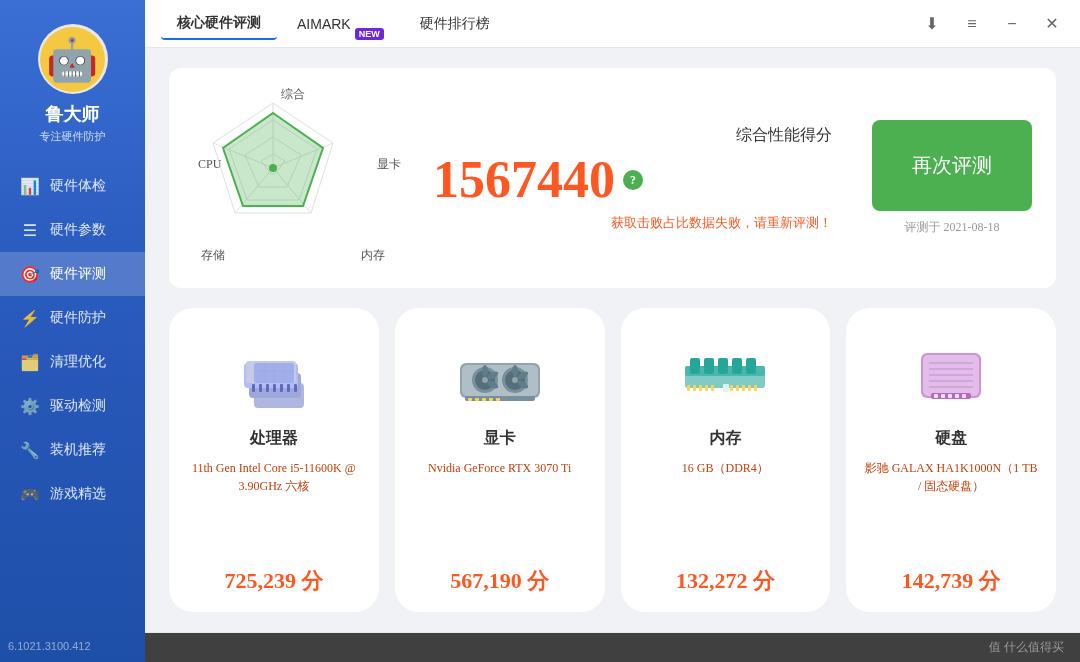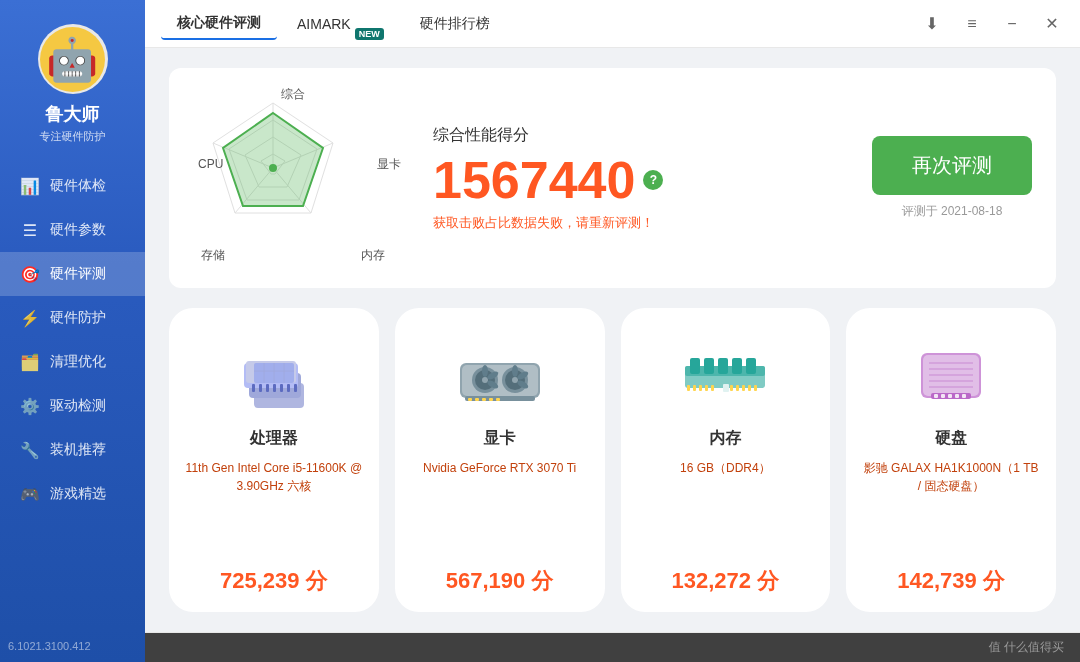--- a/index.html
+++ b/index.html
@@ -124,21 +124,21 @@
       display: flex;
       align-items: center;
       gap: 4px;
     }
     .tab.active {
       color: #333;
       font-weight: 600;
       border-bottom: 2px solid #1a6fe4;
     }
     .new-badge {
-      background: #0f766e;
+      background: #6d28d9;
       color: #fff;
       font-size: 9px;
       padding: 1px 4px;
       border-radius: 3px;
       font-weight: bold;
       margin-top: 20px;
     }
     .titlebar-controls {
       display: flex;
       gap: 16px;
@@ -155,20 +155,21 @@
       justify-content: center;
     }
 
     
     .content {
       flex: 1;
       display: flex;
       flex-direction: column;
       padding: 20px 24px;
       overflow: hidden;
+      font-family: Liberation Serif, serif;
     }
 
     
     .top-section {
       display: flex;
       align-items: center;
       gap: 40px;
       margin-bottom: 20px;
       background: #fff;
       border-radius: 12px;
@@ -189,20 +190,21 @@
     }
     .radar-label.top { top: 0; left: 50%; transform: translateX(-50%); }
     .radar-label.right { top: 50%; right: 0; transform: translateY(-50%); }
     .radar-label.bottom-right { bottom: 10px; right: 20px; }
     .radar-label.bottom-left { bottom: 10px; left: 20px; }
     .radar-label.left { top: 50%; left: 0; transform: translateY(-50%); margin-left: 9px; }
 
     
     .score-section {
       flex: 1;
+      text-align: right;
     }
     .score-title {
       font-size: 16px;
       color: #333;
       margin-bottom: 8px;
     }
     .score-value {
       font-size: 52px;
       font-weight: bold;
       color: #ff5722;
@@ -233,21 +235,21 @@
     .retest-section {
       display: flex;
       flex-direction: column;
       align-items: center;
       gap: 8px;
     }
     .retest-btn {
       background: #4caf50;
       color: #fff;
       border: none;
-      padding: 16px 40px;
+      padding: 32px 40px;
       font-size: 20px;
       border-radius: 8px;
       cursor: pointer;
       font-family: inherit;
       white-space: nowrap;
     }
     .retest-date {
       font-size: 12px;
       color: #999;
     }

